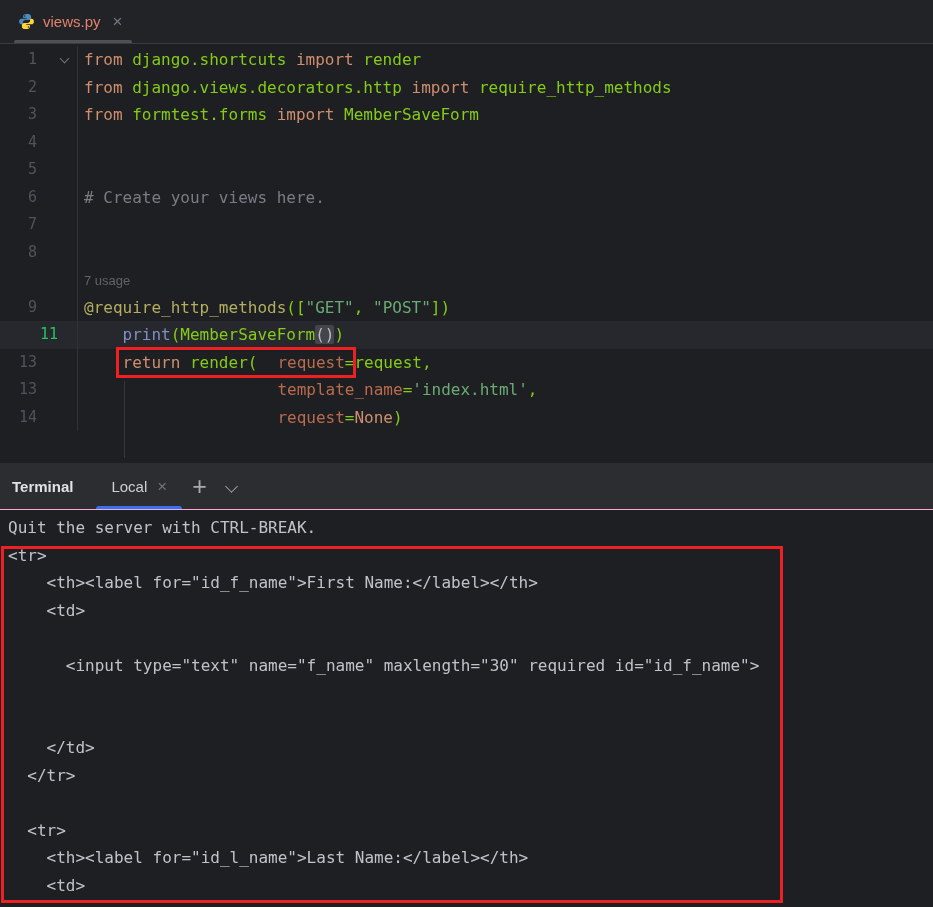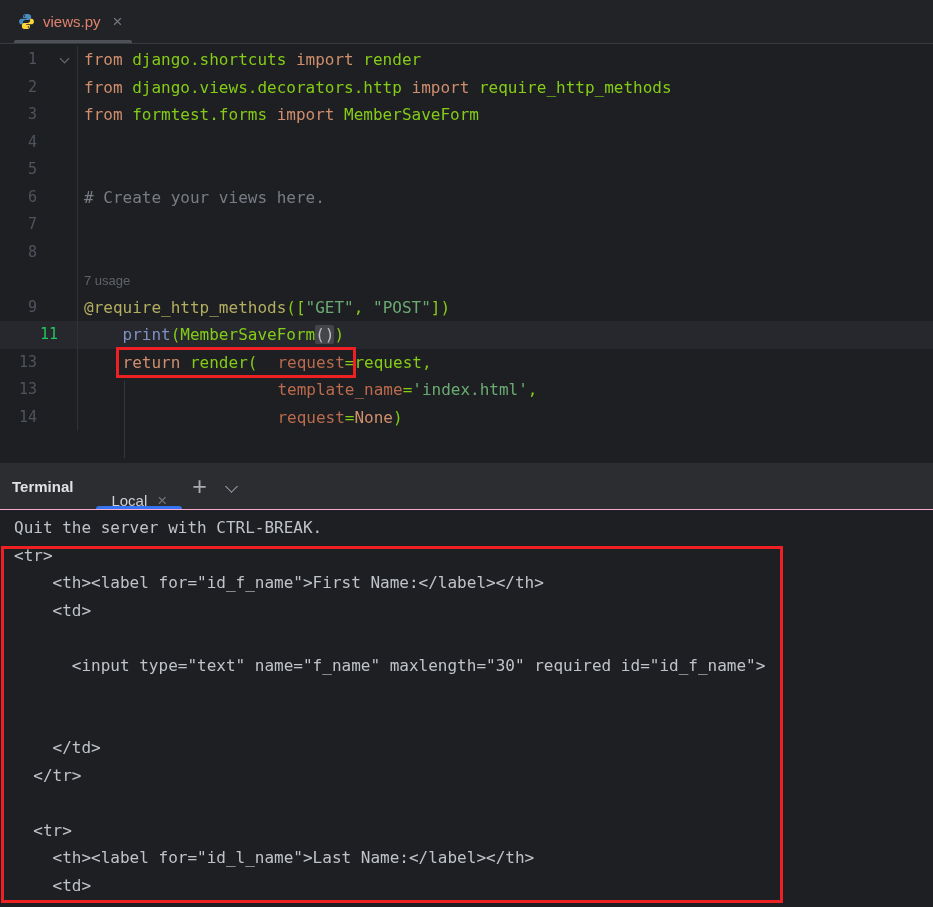--- a/index.html
+++ b/index.html
@@ -43,34 +43,34 @@
   .tk-cmt { color:#787D85; }
   .tk-txt { color:#84cc16; }
   .tk-hl  { color:#BCBEC4; background:#43454A; border-radius:2px; }
   .indent-guide { position:absolute; width:1px; background:#33363C; }
 
   
   .term-header { position:absolute; left:0; top:463px; width:933px; height:47px;
                  background:#2B2D30; border-bottom:1px solid #f9a8d4;
                  display:flex; align-items:center; }
   .term-title { font-size:15px; font-weight:bold; color:#DFE1E5; margin-left:12px; }
-  .term-tab { position:relative; height:100%; display:flex; align-items:flex-end;
-              gap:10px; padding:0 15px; margin-left:23px; cursor:pointer; }
+  .term-tab { position:relative; height:100%; display:flex; align-items:center;
+              gap:10px; padding:15px 15px; margin-left:23px; cursor:pointer; }
   .term-tab-label { font-size:15px; color:#CED0D6; }
   .term-tab-close { color:#6F737A; font-size:17px; line-height:1; }
   .term-tab-underline { position:absolute; left:0; right:0; bottom:0; height:3px;
                         background:#3574F0; border-radius:3px 3px 0 0; }
   .term-add { color:#A8ABB2; font-size:25px; font-weight:200; line-height:1;
               margin-left:10px; cursor:pointer; }
   .term-chevron { margin-left:20px; cursor:pointer; display:inline-block; }
   .term-chevron .chev { width:9px; height:9px; border-color:#9DA0A8; margin-top:-3px; }
 
   .terminal { position:absolute; left:0; top:511px; width:933px; height:396px;
               background:#1E1F22; padding-top:3px; }
-  .term-line { height:27.5px; line-height:27.5px; white-space:pre; padding-left:14px;
+  .term-line { height:27.5px; line-height:27.5px; white-space:pre; padding-left:8px;
                font-family:"DejaVu Sans Mono", monospace; font-size:16px; color:#BFC3C9; }
 
   
   .anno-box { position:absolute; border:3px solid #ED2024; pointer-events:none; }
 </style>
 </head>
 <body>
 
 <div class="app">
 

